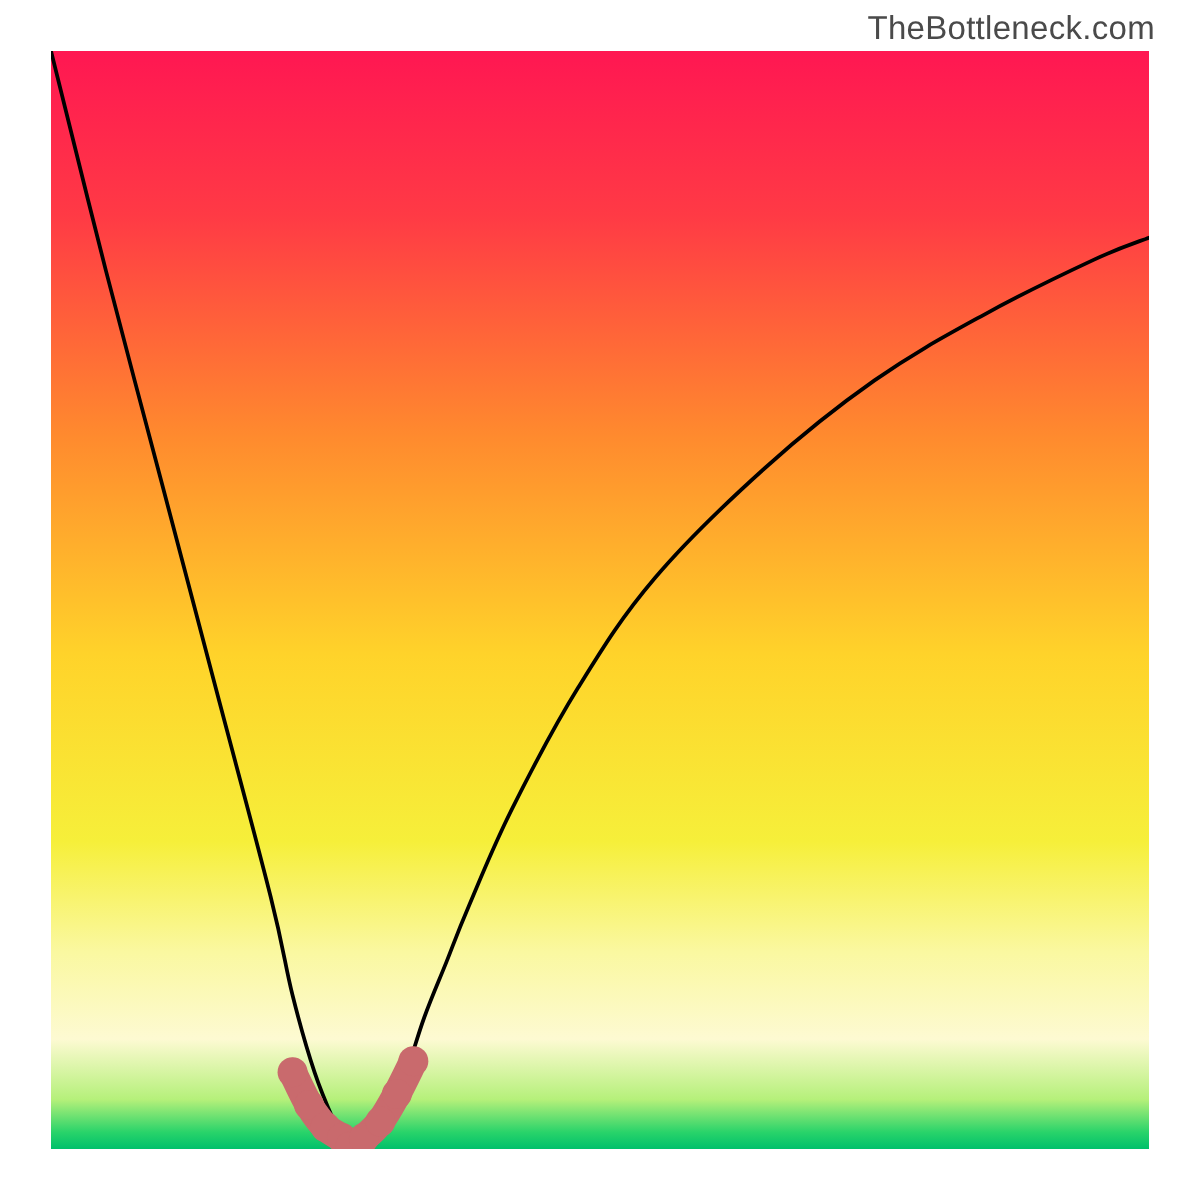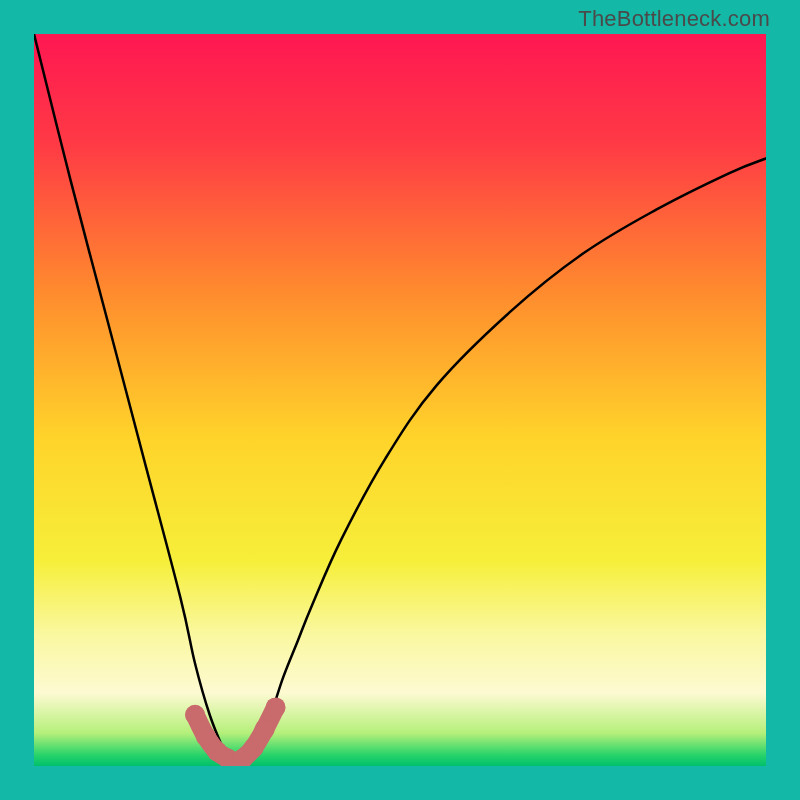--- a/index.html
+++ b/index.html
@@ -10,21 +10,21 @@
     background: #000;
     position: relative;
     font-family: Arial, sans-serif;
   }
   .frame {
     position: absolute;
     top: 0;
     left: 0;
     width: 800px;
     height: 800px;
-    background: #14b8a6;
+    background: #ffffff;
     text-decoration: underline;
   }
   .plot-area {
     position: absolute;
     top: 34px;
     left: 34px;
     width: 732px;
     height: 732px;
     overflow: hidden;
   }

